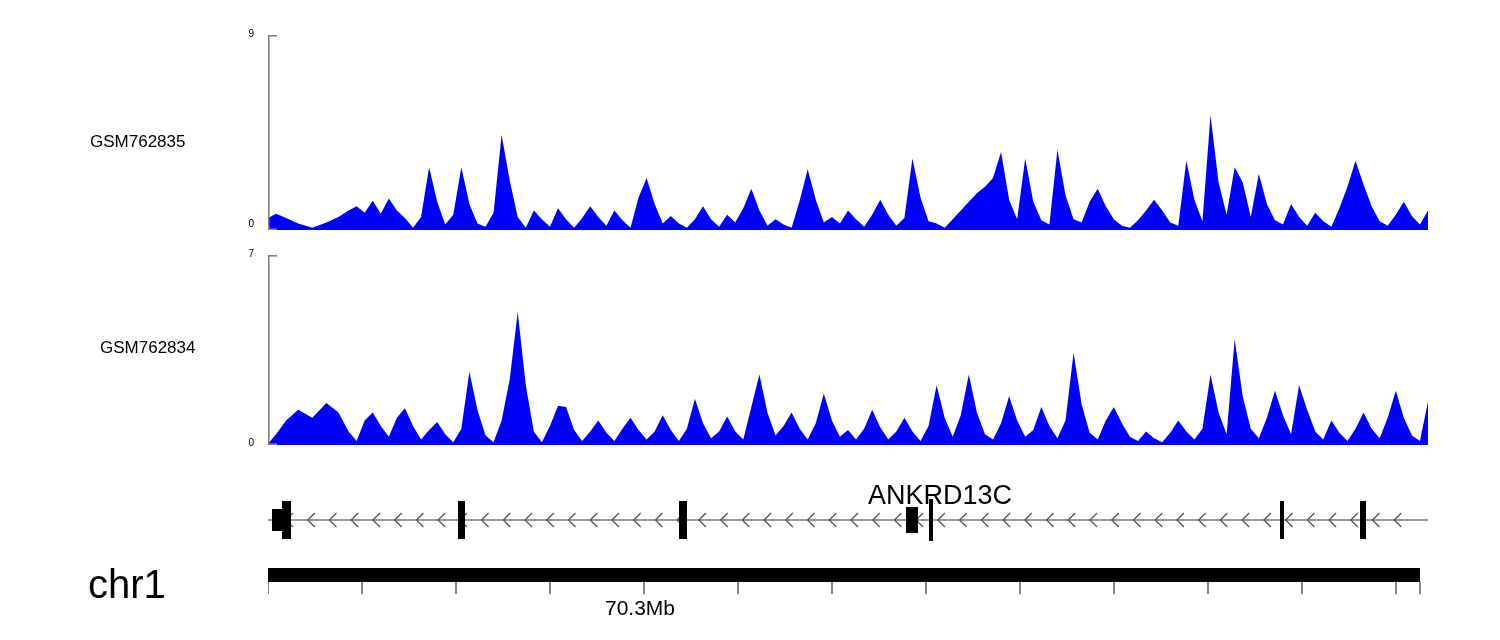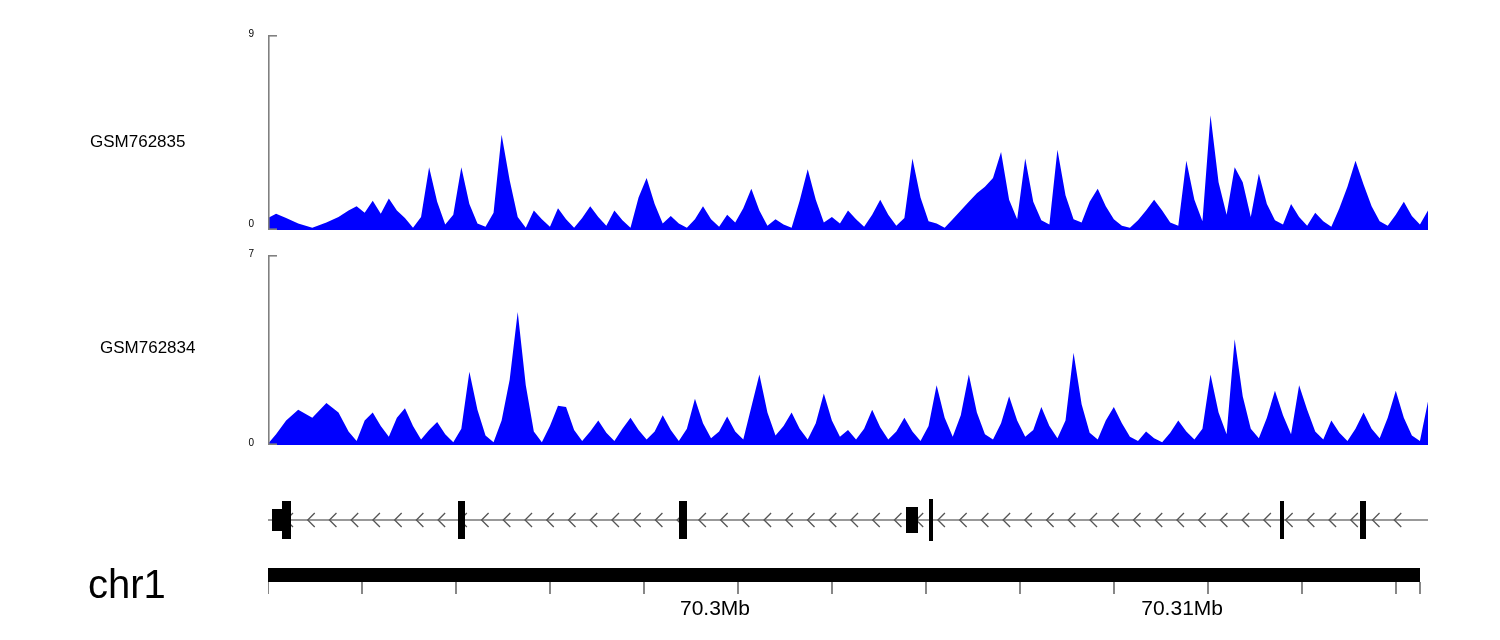--- a/index.html
+++ b/index.html
@@ -88,21 +88,21 @@
     left: 268px;
     top: 566px;
     width: 1160px;
     height: 72px;
   }
   #ruler svg { display: block; width: 100%; height: 100%; }
   .ruler-tick-label {
     position: absolute;
     font-size: 21px;
     color: #000;
-    text-align: right;
+    text-align: center;
     white-space: nowrap;
     width: 220px;
     top: 596px;
   }
 </style>
 </head>
 <body>
 
 <div class="stage">
 
@@ -125,20 +125,21 @@
 
   <div class="track" id="track-1">
     <svg id="svg-track-1" viewBox="0 0 1160 190" preserveAspectRatio="none">
         <path d="M 0 190 L 0.00 188.64 L 8.06 179.14 L 18.13 165.57 L 30.21 154.71 L 44.31 162.86 L 58.40 147.93 L 70.49 157.43 L 80.56 176.43 L 88.61 185.93 L 96.67 165.57 L 104.72 157.43 L 112.78 171.00 L 120.83 181.86 L 128.89 162.86 L 136.94 153.36 L 145.00 171.00 L 153.06 184.57 L 161.11 175.07 L 169.17 166.93 L 177.22 179.14 L 185.28 187.29 L 193.33 173.71 L 201.39 116.71 L 209.44 154.71 L 217.50 180.50 L 225.56 187.29 L 233.61 165.57 L 241.67 124.86 L 249.72 57.00 L 257.78 130.29 L 265.83 176.43 L 273.89 187.29 L 281.94 171.00 L 290.00 150.64 L 298.06 152.00 L 306.11 175.07 L 314.17 185.93 L 322.22 176.43 L 330.28 165.57 L 338.33 177.79 L 346.39 185.93 L 354.44 173.71 L 362.50 162.86 L 370.56 175.07 L 378.61 184.57 L 386.67 176.43 L 394.72 160.14 L 402.78 175.07 L 410.83 185.93 L 418.89 173.71 L 426.94 143.86 L 435.00 168.29 L 443.06 183.21 L 451.11 176.43 L 459.17 161.50 L 467.22 176.43 L 475.28 184.57 L 483.33 152.00 L 491.39 119.43 L 499.44 157.43 L 507.50 180.50 L 515.56 171.00 L 523.61 157.43 L 531.67 173.71 L 539.72 184.57 L 547.78 168.29 L 555.83 138.43 L 563.89 165.57 L 571.94 181.86 L 580.00 175.07 L 588.06 184.57 L 596.11 173.71 L 604.17 154.71 L 612.22 172.36 L 620.28 184.57 L 628.33 176.43 L 636.39 162.86 L 644.44 176.43 L 652.50 185.93 L 660.56 171.00 L 668.61 130.29 L 676.67 162.86 L 684.72 181.86 L 692.78 160.14 L 700.83 119.43 L 708.89 157.43 L 716.94 179.14 L 725.00 184.57 L 733.06 168.29 L 741.11 141.14 L 749.17 165.57 L 757.22 181.86 L 765.28 175.07 L 773.33 152.00 L 781.39 171.00 L 789.44 183.21 L 797.50 165.57 L 805.56 97.71 L 813.61 149.29 L 821.67 177.79 L 829.72 184.57 L 837.78 165.57 L 845.83 152.00 L 853.89 168.29 L 861.94 181.86 L 870.00 185.93 L 878.06 176.43 L 886.11 183.21 L 894.17 187.29 L 902.22 177.79 L 910.28 165.57 L 918.33 176.43 L 926.39 184.57 L 934.44 173.71 L 942.50 119.43 L 950.56 157.43 L 958.61 179.14 L 966.67 84.14 L 974.72 141.14 L 982.78 173.71 L 990.83 183.21 L 998.89 162.86 L 1006.94 135.71 L 1015.00 160.14 L 1023.06 179.14 L 1031.11 130.29 L 1039.17 154.71 L 1047.22 176.43 L 1055.28 184.57 L 1063.33 165.57 L 1071.39 177.79 L 1079.44 185.93 L 1087.50 173.71 L 1095.56 157.43 L 1103.61 173.71 L 1111.67 183.21 L 1119.72 162.86 L 1127.78 135.71 L 1135.83 162.86 L 1143.89 180.50 L 1151.94 185.93 L 1160.00 146.57 L 1160 190 Z" fill="#0000ff" stroke="none"></path>
         <line x1="0.8" y1="0" x2="0.8" y2="190" stroke="#808080" stroke-width="1.6" vector-effect="non-scaling-stroke"></line>
         <line x1="0.8" y1="0.8" x2="9" y2="0.8" stroke="#808080" stroke-width="1.6" vector-effect="non-scaling-stroke"></line>
         <line x1="0.8" y1="189.2" x2="9" y2="189.2" stroke="#808080" stroke-width="1.6" vector-effect="non-scaling-stroke"></line>
       </svg>
   </div>
 
+  <div id="gene-name">ANKRD13C</div>
 
   <div id="gene-track">
     <svg id="svg-gene" viewBox="0 0 1160 80" preserveAspectRatio="none">
         <line x1="0" y1="42" x2="1160" y2="42" stroke="#777" stroke-width="1.4" vector-effect="non-scaling-stroke"></line>
         <path d="M 25 35 L 18 42 L 25 49" fill="none" stroke="#555" stroke-width="1.3" vector-effect="non-scaling-stroke"></path>
         <path d="M 46.730769230769226 35 L 39.730769230769226 42 L 46.730769230769226 49" fill="none" stroke="#555" stroke-width="1.3" vector-effect="non-scaling-stroke"></path>
         <path d="M 68.46153846153845 35 L 61.46153846153846 42 L 68.46153846153845 49" fill="none" stroke="#555" stroke-width="1.3" vector-effect="non-scaling-stroke"></path>
         <path d="M 90.1923076923077 35 L 83.1923076923077 42 L 90.1923076923077 49" fill="none" stroke="#555" stroke-width="1.3" vector-effect="non-scaling-stroke"></path>
         <path d="M 111.92307692307692 35 L 104.92307692307692 42 L 111.92307692307692 49" fill="none" stroke="#555" stroke-width="1.3" vector-effect="non-scaling-stroke"></path>
         <path d="M 133.65384615384613 35 L 126.65384615384615 42 L 133.65384615384613 49" fill="none" stroke="#555" stroke-width="1.3" vector-effect="non-scaling-stroke"></path>
@@ -215,15 +216,14 @@
         <line x1="752" y1="16" x2="752" y2="28" stroke="#555" stroke-width="1.4" vector-effect="non-scaling-stroke"></line>
         <line x1="846" y1="16" x2="846" y2="28" stroke="#555" stroke-width="1.4" vector-effect="non-scaling-stroke"></line>
         <line x1="940" y1="16" x2="940" y2="28" stroke="#555" stroke-width="1.4" vector-effect="non-scaling-stroke"></line>
         <line x1="1034" y1="16" x2="1034" y2="28" stroke="#555" stroke-width="1.4" vector-effect="non-scaling-stroke"></line>
         <line x1="1128" y1="16" x2="1128" y2="28" stroke="#555" stroke-width="1.4" vector-effect="non-scaling-stroke"></line>
         <line x1="1152" y1="16" x2="1152" y2="28" stroke="#555" stroke-width="1.4" vector-effect="non-scaling-stroke"></line>
       </svg>
   </div>
 
   <div class="ruler-tick-label" id="ruler-label-0" style="left: 530px;">70.3Mb</div>
-  <div class="ruler-tick-label" id="ruler-label-1" style="left: 1003px;">70.31Mb</div>
 
 </div>
 
 </body></html>

